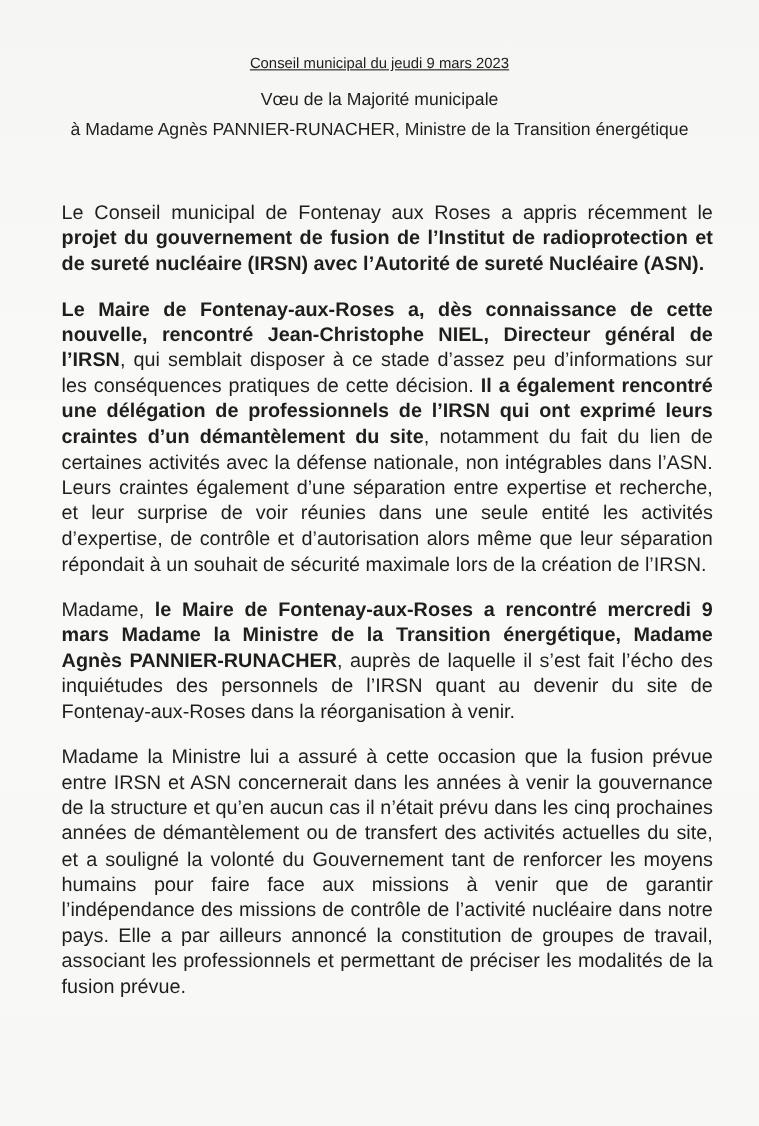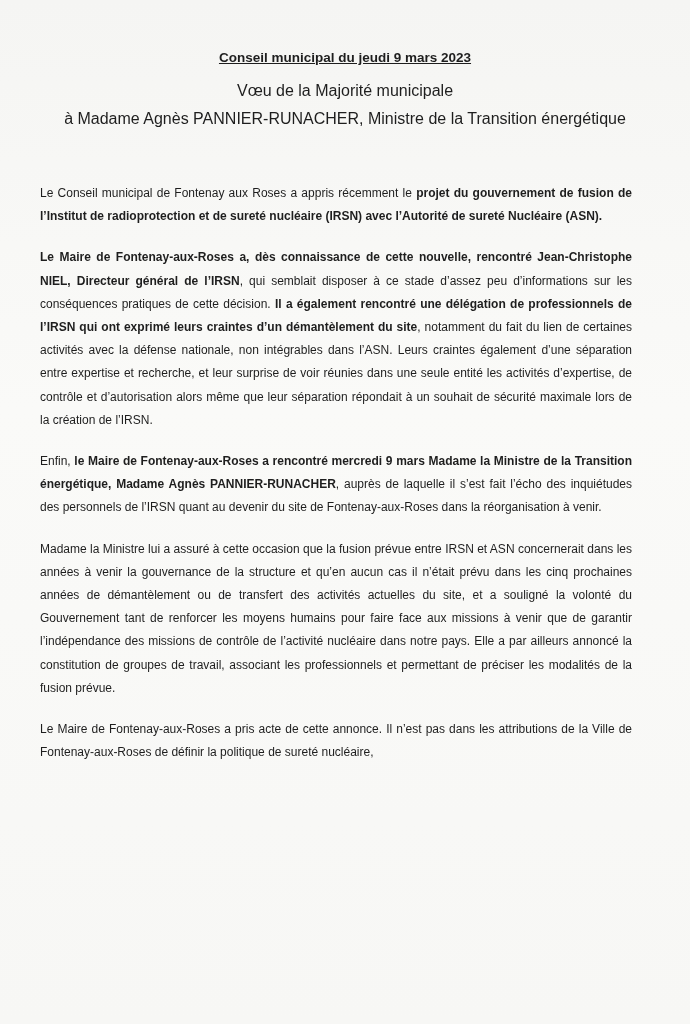--- a/index.html
+++ b/index.html
@@ -9,49 +9,46 @@
     font-family: "Liberation Sans", "DejaVu Sans", sans-serif;
     color: #1e1e1e;
     position: relative;
   }
   .page {
     position: absolute; left: 0; top: 0; width: 690px; height: 1024px;
     background: linear-gradient(180deg, #f5f5f3 0%, #fafaf8 40%, #f7f7f5 100%);
   }
   .header { position: absolute; left: 0; width: 690px; text-align: center; }
   .date-line {
-    top: 50px; font-size: 13.5px; text-decoration: underline; font-weight: bold;
+    top: 50px; font-size: 13.5px; text-decoration: underline; font-weight: normal;
   }
   .title1 { top: 82px; font-size: 16px; }
   .title2 { top: 110px; font-size: 16px; }
   .body {
-    position: absolute; left: 40px; top: 182px; width: 592px;
-    font-size: 12px; line-height: 23.2px; text-align: justify;
+    position: absolute; left: 56px; top: 182px; width: 592px;
+    font-size: 18px; line-height: 23.2px; text-align: justify;
   }
   .body p { margin: 0 0 18px 0; }
   b { font-weight: bold; }
 </style>
 </head>
 <body>
 
 <div class="page">
   <div class="header date-line">Conseil municipal du jeudi 9 mars 2023</div>
   <div class="header title2">à Madame Agnès PANNIER-RUNACHER, Ministre de la Transition énergétique</div>
   <div class="header title1">Vœu de la Majorité municipale</div>
 
   <div class="body">
     <p>
       <span>Le Conseil municipal de Fontenay aux Roses a appris récemment le </span><b>projet du gouvernement de fusion de l’Institut de radioprotection et de sureté nucléaire (IRSN) avec l’Autorité de sureté Nucléaire (ASN).</b>
     </p>
     <p>
       <b>Le Maire de Fontenay-aux-Roses a, dès connaissance de cette nouvelle, rencontré Jean-Christophe NIEL, Directeur général de l’IRSN</b><span>, qui semblait disposer à ce stade d’assez peu d’informations sur les conséquences pratiques de cette décision. </span><b>Il a également rencontré une délégation de professionnels de l’IRSN qui ont exprimé leurs craintes d’un démantèlement du site</b><span>, notamment du fait du lien de certaines activités avec la défense nationale, non intégrables dans l’ASN. Leurs craintes également d’une séparation entre expertise et recherche, et leur surprise de voir réunies dans une seule entité les activités d’expertise, de contrôle et d’autorisation alors même que leur séparation répondait à un souhait de sécurité maximale lors de la création de l’IRSN.</span>
     </p>
     <p>
-      <span>Enfin, </span><b>le Maire de Fontenay-aux-Roses a rencontré mercredi 9 mars Madame la Ministre de la Transition énergétique, Madame Agnès PANNIER-RUNACHER</b><span>, auprès de laquelle il s’est fait l’écho des inquiétudes des personnels de l’IRSN quant au devenir du site de Fontenay-aux-Roses dans la réorganisation à venir.</span>
+      <span>Madame, </span><b>le Maire de Fontenay-aux-Roses a rencontré mercredi 9 mars Madame la Ministre de la Transition énergétique, Madame Agnès PANNIER-RUNACHER</b><span>, auprès de laquelle il s’est fait l’écho des inquiétudes des personnels de l’IRSN quant au devenir du site de Fontenay-aux-Roses dans la réorganisation à venir.</span>
     </p>
     <p>
       <span>Madame la Ministre lui a assuré à cette occasion que la fusion prévue entre IRSN et ASN concernerait dans les années à venir la gouvernance de la structure et qu’en aucun cas il n’était prévu dans les cinq prochaines années de démantèlement ou de transfert des activités actuelles du site, et a souligné la volonté du Gouvernement tant de renforcer les moyens humains pour faire face aux missions à venir que de garantir l’indépendance des missions de contrôle de l’activité nucléaire dans notre pays. Elle a par ailleurs annoncé la constitution de groupes de travail, associant les professionnels et permettant de préciser les modalités de la fusion prévue.</span>
-    </p>
-    <p>
-      <span>Le Maire de Fontenay-aux-Roses a pris acte de cette annonce. Il n’est pas dans les attributions de la Ville de Fontenay-aux-Roses de définir la politique de sureté nucléaire,</span>
     </p>
   </div>
 </div>
 
 </body></html>

